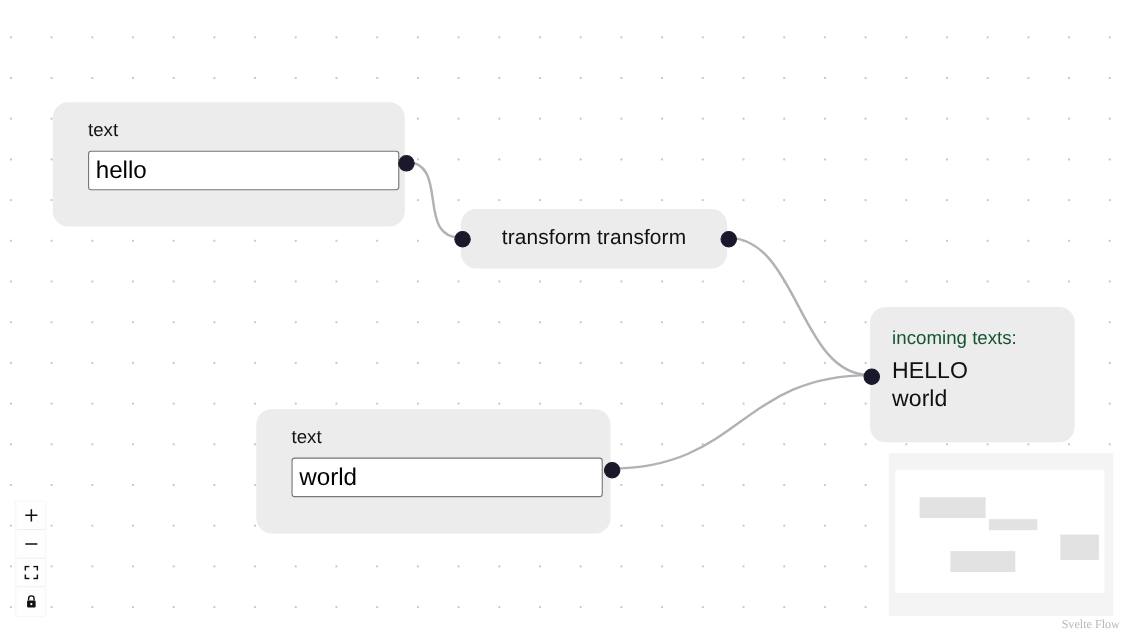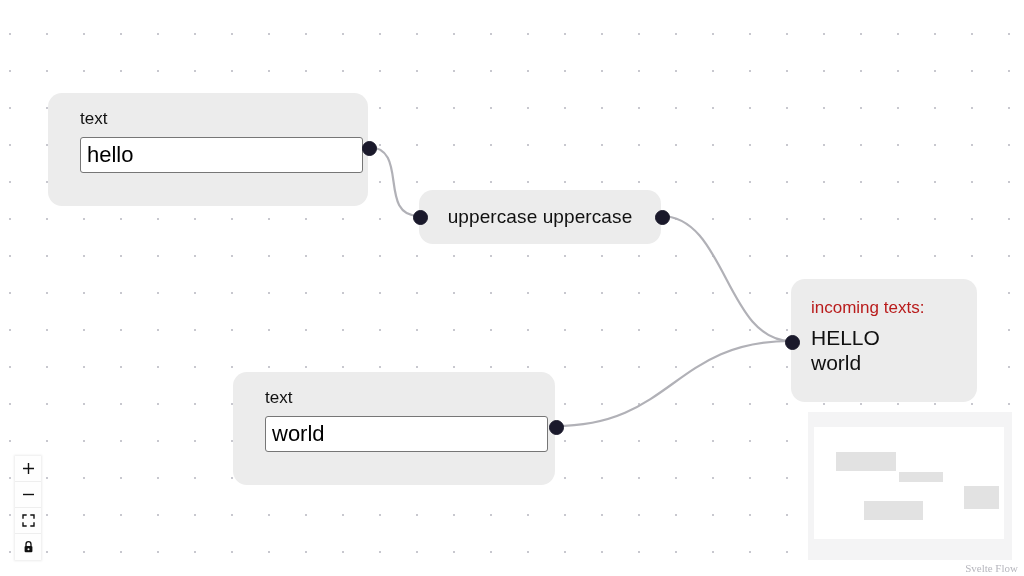--- a/index.html
+++ b/index.html
@@ -87,21 +87,21 @@
   #node-text-2 .text-input { width: 283px; margin-left: 14px; }
 
   
   #node-result {
     left: 791px; top: 279px; width: 186px; height: 123px;
     padding: 18px 0 0 20px;
   }
   #node-result .result-title {
     font-size: 17px;
     line-height: 21px;
-    color: #b91c1c;
+    color: #14532d;
     margin-bottom: 7px;
   }
   #node-result .result-line {
     font-size: 21px;
     line-height: 25px;
     color: #111111;
   }
 
   
   .handle {
@@ -181,21 +181,21 @@
     <path d="M 555,426 C 673,426 673,341 791,341"></path>
   </svg>
 
   <div class="node" id="node-text-1">
     <div class="node-label">text</div>
     <input class="text-input" type="text" value="hello" style="">
   </div>
   <div class="handle" style="left:362px; top:141px;"></div>
 
   <div class="node" id="node-transform">
-    <div class="transform-label">uppercase uppercase</div>
+    <div class="transform-label">transform transform</div>
   </div>
   <div class="handle" style="left:413px; top:210px;"></div>
   <div class="handle" style="left:655px; top:210px;"></div>
 
   <div class="node" id="node-text-2">
     <div class="node-label">text</div>
     <input class="text-input" type="text" value="world" style="">
   </div>
   <div class="handle" style="left:549px; top:420px;"></div>
 

